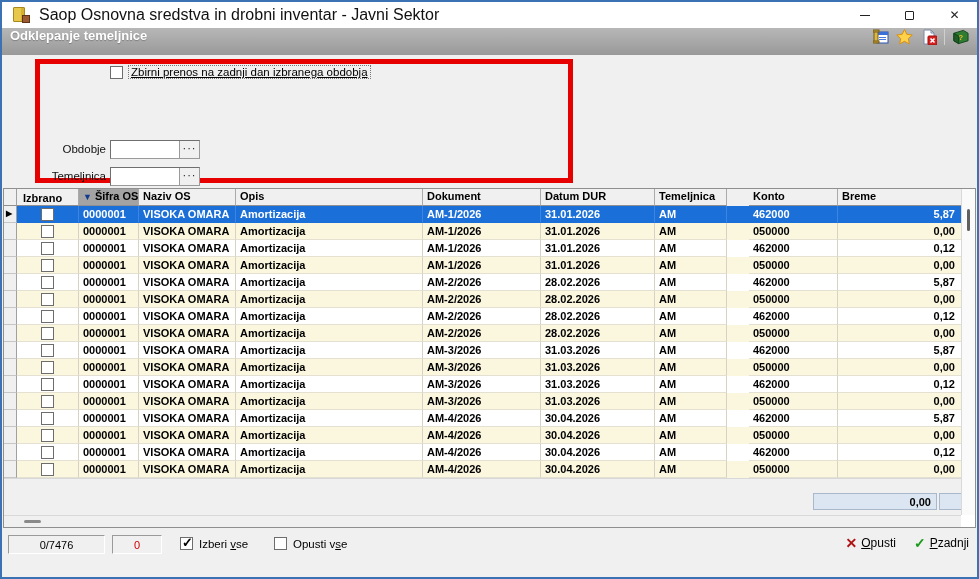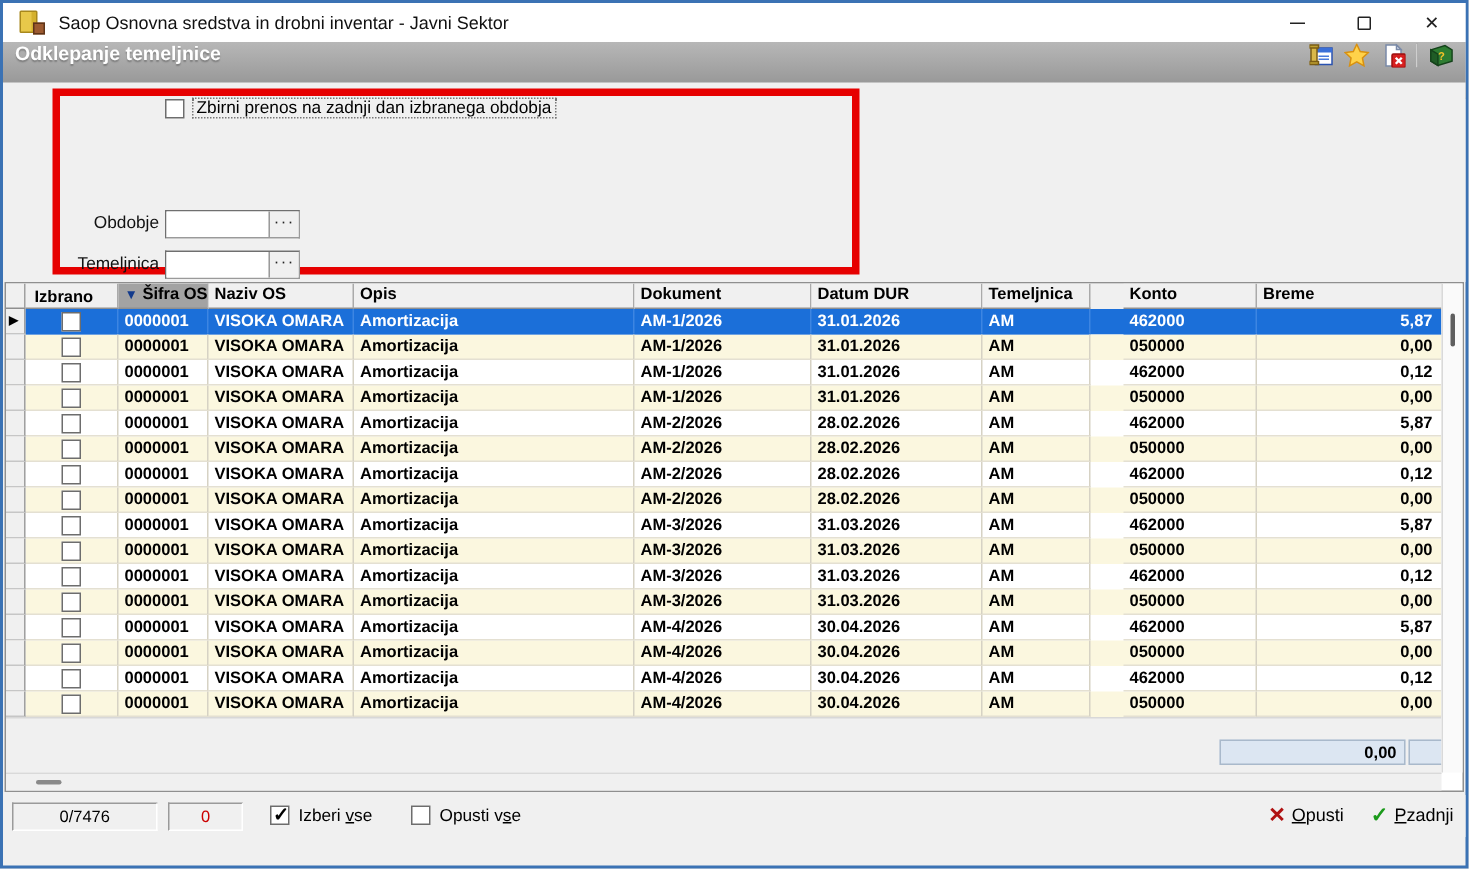--- a/index.html
+++ b/index.html
@@ -9,42 +9,42 @@
 
   
   .titlebar { position:absolute; top:0; left:0; right:0; height:26px; background:#ffffff;
     display:flex; align-items:center; }
   .titlebar .appicon { width:20px; height:16px; margin:0 8px 0 9px; position:relative; }
   .titlebar .book { position:absolute; left:2px; top:0; width:12px; height:15px;
     background:#e8c84a; border:1px solid #a8881c; border-radius:1px;
     box-shadow:inset -3px 0 0 #d4b12e; }
   .titlebar .book-tab { position:absolute; right:1px; bottom:0; width:8px; height:8px;
     background:#9c5a30; border:1px solid #5e3418; }
-  .title-text { font-size:12px; color:#111;text-align:center; }
+  .title-text { font-size:16px; color:#111;text-align:center; }
   .win-btns { margin-left:auto; display:flex; height:100%; }
   .win-btn { width:45px; height:100%; display:flex; align-items:center; justify-content:center;
     color:#222; font-size:12px; }
   .glyph-min { width:10px; height:1px; background:#222; }
   .glyph-max { width:9px; height:9px; border:1px solid #222; border-radius:1px; }
 
   
   .captionbar { position:absolute; top:26px; left:0; right:0; height:38px;
     background:linear-gradient(#b7b7b7,#8e8e8e); display:flex; align-items:flex-start;
     border-bottom:1px solid #7d7d7d; }
   .caption-title { color:#ffffff; font-weight:bold; font-size:13px; padding-left:8px;
     text-shadow:0 1px 1px rgba(0,0,0,.25); }
   .caption-icons { margin-left:auto; display:flex; align-items:center; gap:7px; padding-right:8px; }
   .cap-icon { width:17px; height:17px; display:flex; align-items:center; justify-content:center; }
   .cap-sep { width:1px; height:16px; background:#6e6e6e; border-right:1px solid #cfcfcf; }
 
   
   .formpanel { position:absolute; top:53px; left:0; right:0; height:133px; background:#f0f0f0; }
   .red-rect { position:absolute; left:33px; top:4px; width:538px; height:124px;
     border:5px solid #e60000; pointer-events:none; }
-  .chk-row { position:absolute; left:108px; top:10px; display:flex; align-items:center; }
+  .chk-row { position:absolute; left:108px; top:10px; display:flex; align-items:center;text-decoration:underline; }
   .checkbox { width:13px; height:13px; background:#fff; border:1px solid #6d6d6d; position:relative;
     flex:0 0 13px; }
   .chk-label { font-size:11.5px; margin-left:5px; border:1px dotted #777; padding:0 2px; }
   .fld-label { position:absolute; width:100px; left:4px; text-align:right; font-size:11.5px; color:#111; }
   .fld-small { position:absolute; left:108px; width:90px; height:19px; background:#fff;
     border:1px solid #9a9a9a; border-top-color:#6f6f6f; border-left-color:#6f6f6f;
     display:flex; }
   .fld-small input { flex:1; min-width:0; border:none; outline:none; font:11px "Liberation Sans",sans-serif; padding:1px 3px; }
   .picker-btn { width:20px; height:100%; background:#f0f0f0; border-left:1px solid #9a9a9a;
     font-size:11px; line-height:15px; text-align:center; color:#222; letter-spacing:1px; }

